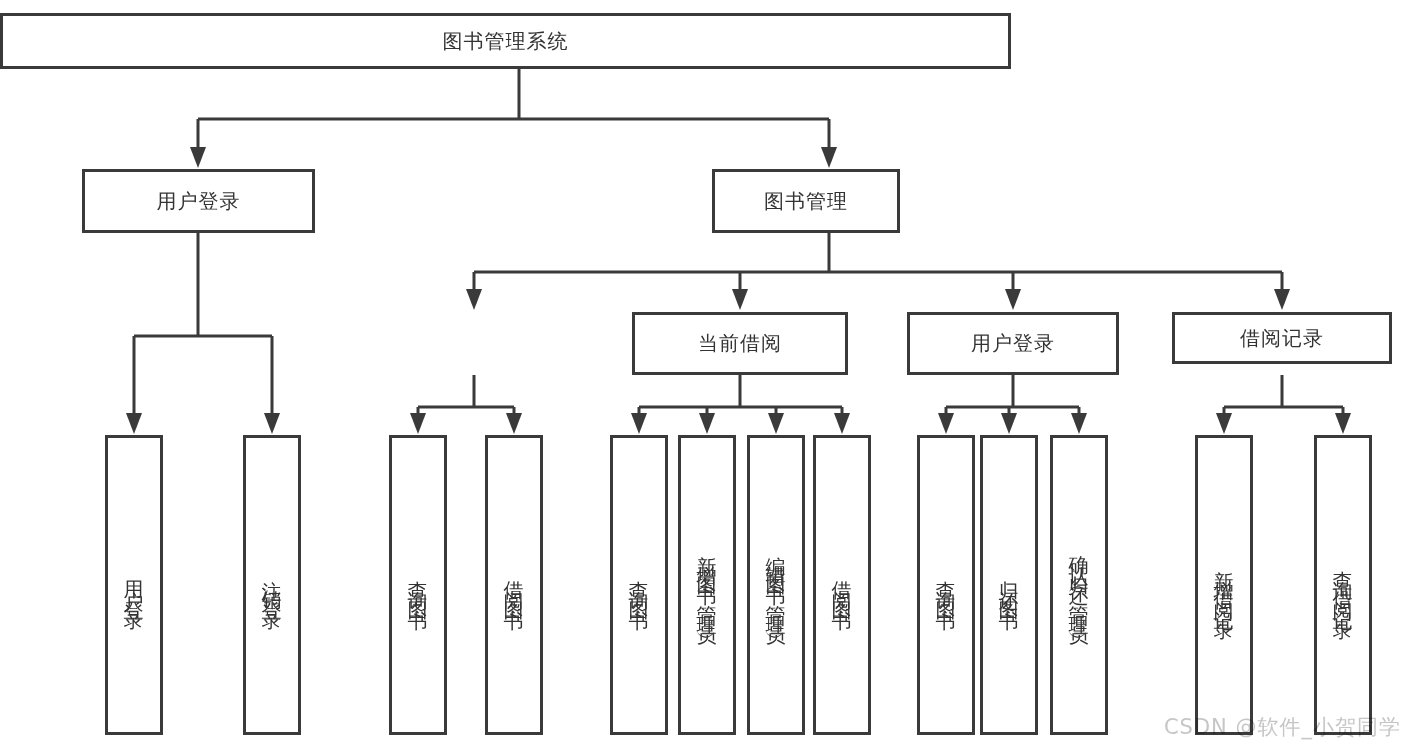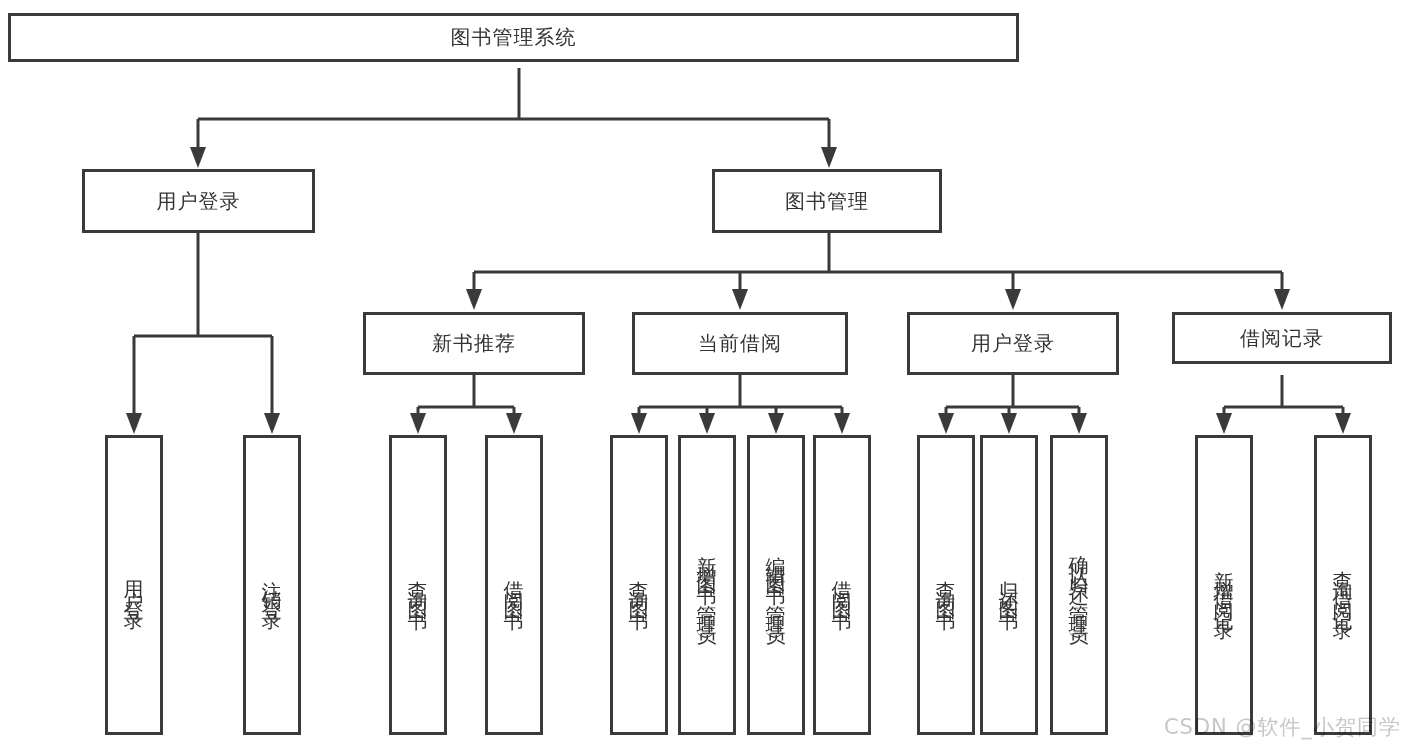--- a/index.html
+++ b/index.html
@@ -106,34 +106,31 @@
       <polygon points="1071,413 1087,413 1079,434"></polygon>
     </g>
 
     <g>
       <path d="M1282 375 V407 M1224 407 H1343 M1224 407 V418 M1343 407 V418"></path>
       <polygon points="1216,413 1232,413 1224,434"></polygon>
       <polygon points="1335,413 1351,413 1343,434"></polygon>
     </g>
   </svg>
 
-  <div class="node" style="left:8px;top:13px;width:1011px;height:49px">
+  <div class="node" style="left:0;top:13px;width:1011px;height:56px">
     <span class="hlabel">图书管理系统</span>
   </div>
 
   <div class="node" style="left:82px;top:169px;width:233px;height:64px">
     <span class="hlabel">用户登录</span>
   </div>
-  <div class="node" style="left:712px;top:169px;width:230px;height:64px">
+  <div class="node" style="left:712px;top:169px;width:188px;height:64px">
     <span class="hlabel">图书管理</span>
   </div>
 
-  <div class="node" style="left:363px;top:312px;width:222px;height:63px">
-    <span class="hlabel">新书推荐</span>
-  </div>
   <div class="node" style="left:632px;top:312px;width:216px;height:63px">
     <span class="hlabel">当前借阅</span>
   </div>
   <div class="node" style="left:907px;top:312px;width:212px;height:63px">
     <span class="hlabel">用户登录</span>
   </div>
   <div class="node" style="left:1172px;top:312px;width:220px;height:52px">
     <span class="hlabel">借阅记录</span>
   </div>
 

